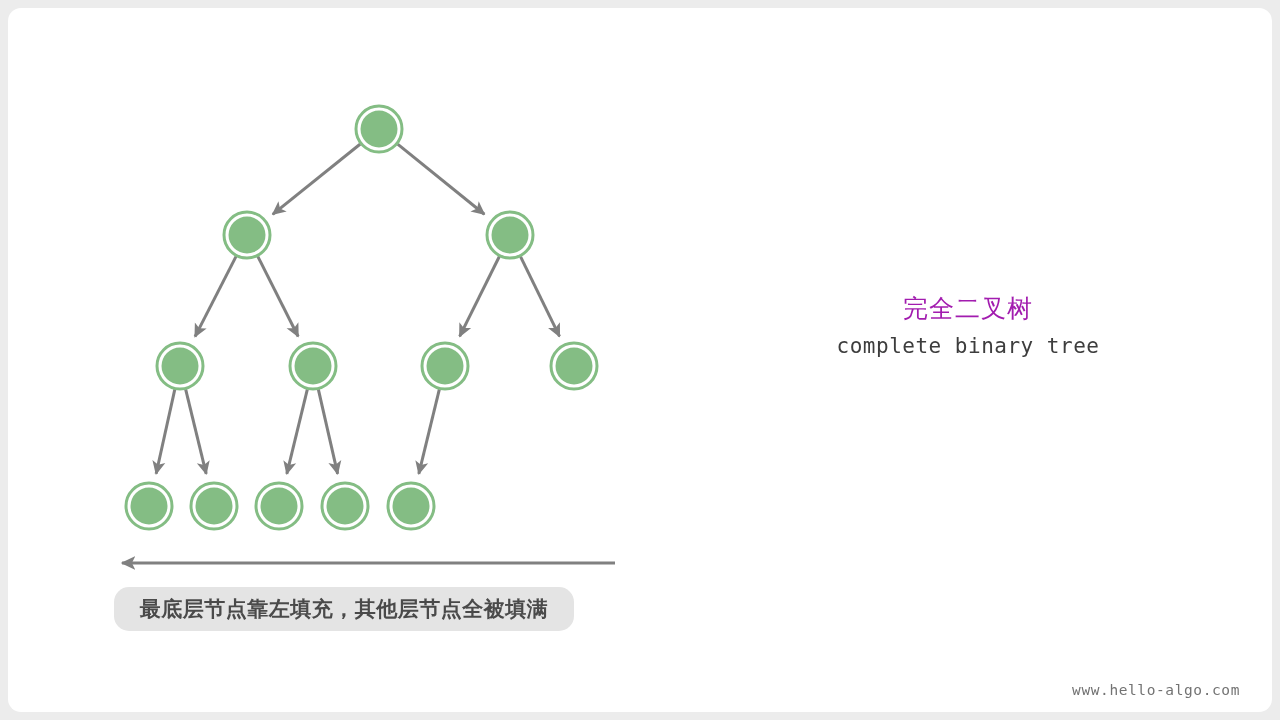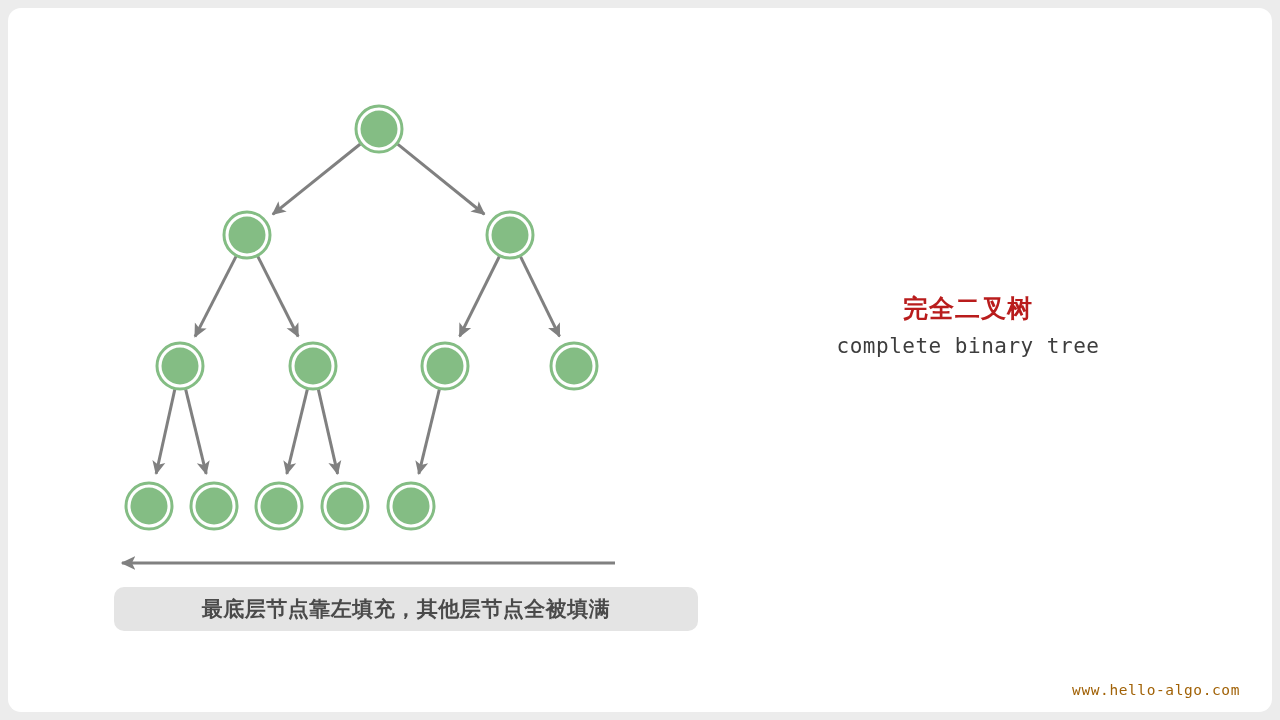--- a/index.html
+++ b/index.html
@@ -36,59 +36,59 @@
     height: 720px;
   }
   .legend {
     position: absolute;
     left: 768px;
     top: 292px;
     width: 400px;
     text-align: center;
   }
   .legend-title {
-    color: #b91c1c;
+    color: #a21caf;
     font-size: 25px;
-    font-weight: bold;
+    font-weight: normal;
     letter-spacing: 1px;
     line-height: 34px;
     font-family: "DejaVu Sans", "Liberation Sans", sans-serif;
   }
   .legend-sub {
     margin-top: 8px;
     color: #3d3d3d;
     font-size: 21px;
     letter-spacing: 0.5px;
     font-family: "DejaVu Sans Mono", "Liberation Mono", monospace;
   }
   .caption-pill {
     position: absolute;
     left: 114px;
     top: 587px;
-    width: 584px;
+    width: 460px;
     height: 44px;
     background: #e4e4e4;
-    border-radius: 10px;
+    border-radius: 15px;
     box-sizing: border-box;
     display: flex;
     align-items: center;
     justify-content: center;
   }
   .caption-text {
     color: #4a4a4a;
     font-size: 21px;
     font-weight: bold;
     letter-spacing: 0.5px;
     font-family: "DejaVu Sans", "Liberation Sans", sans-serif;
   }
   .footer-url {
     position: absolute;
     right: 40px;
     bottom: 22px;
-    color: #a16207;
+    color: #737373;
     font-size: 14.5px;
     letter-spacing: 0.6px;
     font-family: "DejaVu Sans Mono", "Liberation Mono", monospace;
     text-align: right;
   }
 </style>
 </head>
 <body>
 
 <div id="stage">

